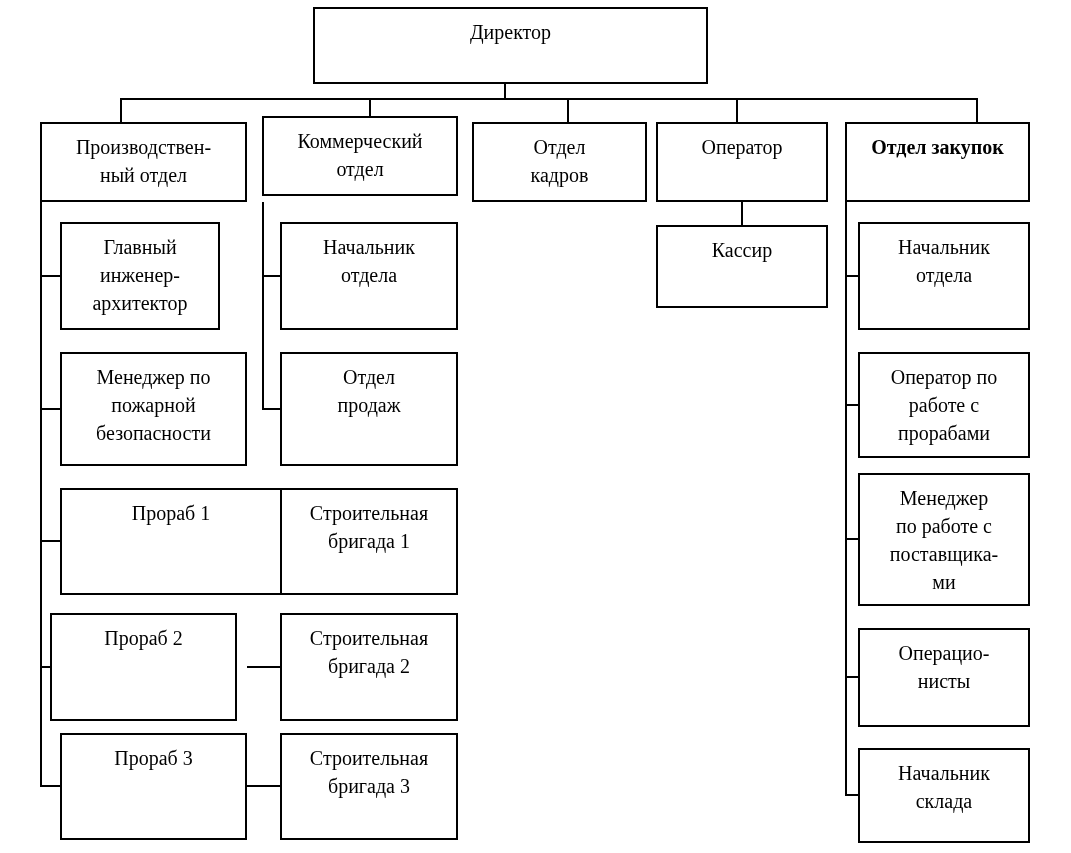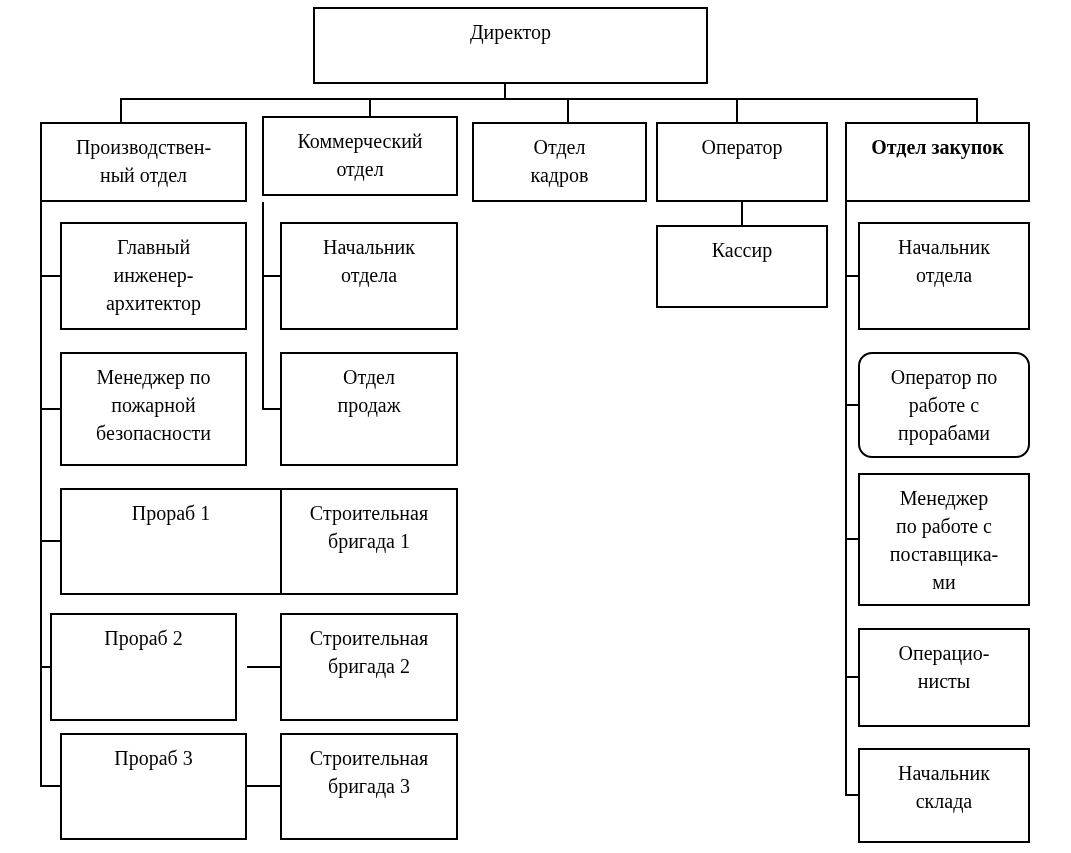--- a/index.html
+++ b/index.html
@@ -79,21 +79,21 @@
     <div class="org-node" style="left: 472px; top: 122px; width: 175px; height: 80px; border-color: rgb(0, 0, 0);">
       <span class="label">Отдел
 кадров</span>
     </div>
     <div class="org-node" style="left: 656px; top: 122px; width: 172px; height: 80px; border-color: rgb(0, 0, 0);">
       <span class="label">Оператор</span>
     </div>
     <div class="org-node" style="left: 845px; top: 122px; width: 185px; height: 80px; border-color: rgb(0, 0, 0); font-weight: bold;">
       <span class="label">Отдел закупок</span>
     </div>
-    <div class="org-node" style="left: 60px; top: 222px; width: 187px; height: 108px; border-color: rgb(0, 0, 0);">
+    <div class="org-node" style="left: 60px; top: 222px; width: 160px; height: 108px; border-color: rgb(0, 0, 0);">
       <span class="label">Главный
 инженер-
 архитектор</span>
     </div>
     <div class="org-node" style="left: 60px; top: 352px; width: 187px; height: 114px; border-color: rgb(0, 0, 0);">
       <span class="label">Менеджер по
 пожарной
 безопасности</span>
     </div>
     <div class="org-node" style="left: 60px; top: 488px; width: 222px; height: 107px; border-color: rgb(0, 0, 0);">
@@ -125,21 +125,21 @@
       <span class="label">Строительная
 бригада 3</span>
     </div>
     <div class="org-node" style="left: 656px; top: 225px; width: 172px; height: 83px; border-color: rgb(0, 0, 0);">
       <span class="label">Кассир</span>
     </div>
     <div class="org-node" style="left: 858px; top: 222px; width: 172px; height: 108px; border-color: rgb(0, 0, 0);">
       <span class="label">Начальник
 отдела</span>
     </div>
-    <div class="org-node" style="left: 858px; top: 352px; width: 172px; height: 106px; border-color: rgb(0, 0, 0); border-radius: 14px;">
+    <div class="org-node" style="left: 858px; top: 352px; width: 172px; height: 106px; border-color: rgb(0, 0, 0);">
       <span class="label">Оператор по
 работе с
 прорабами</span>
     </div>
     <div class="org-node" style="left: 858px; top: 628px; width: 172px; height: 99px; border-color: rgb(0, 0, 0);">
       <span class="label">Операцио-
 нисты</span>
     </div>
     <div class="org-node" style="left: 858px; top: 473px; width: 172px; height: 133px; border-color: rgb(0, 0, 0);">
       <span class="label">Менеджер

